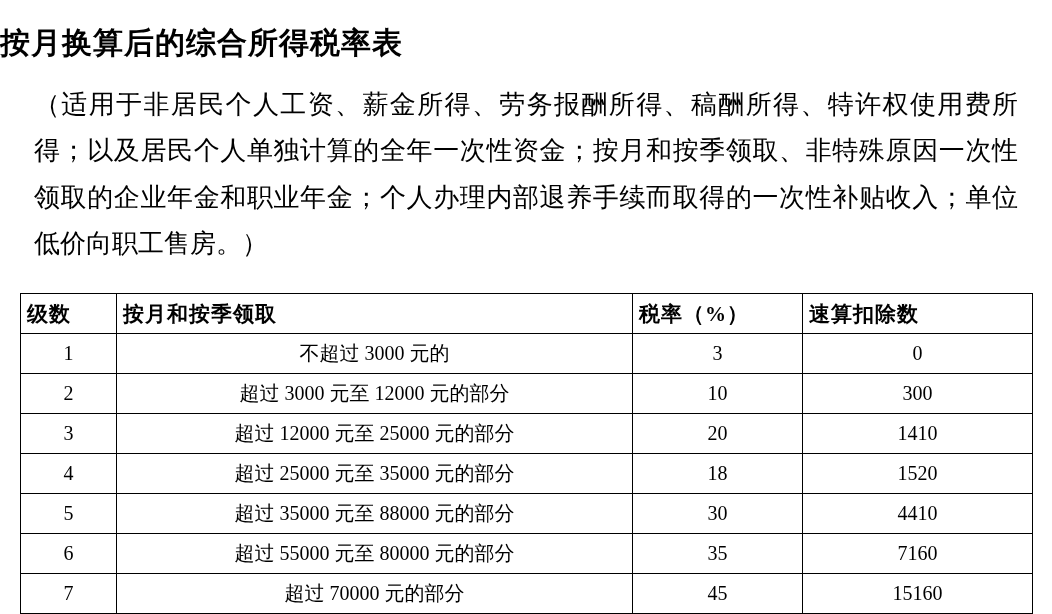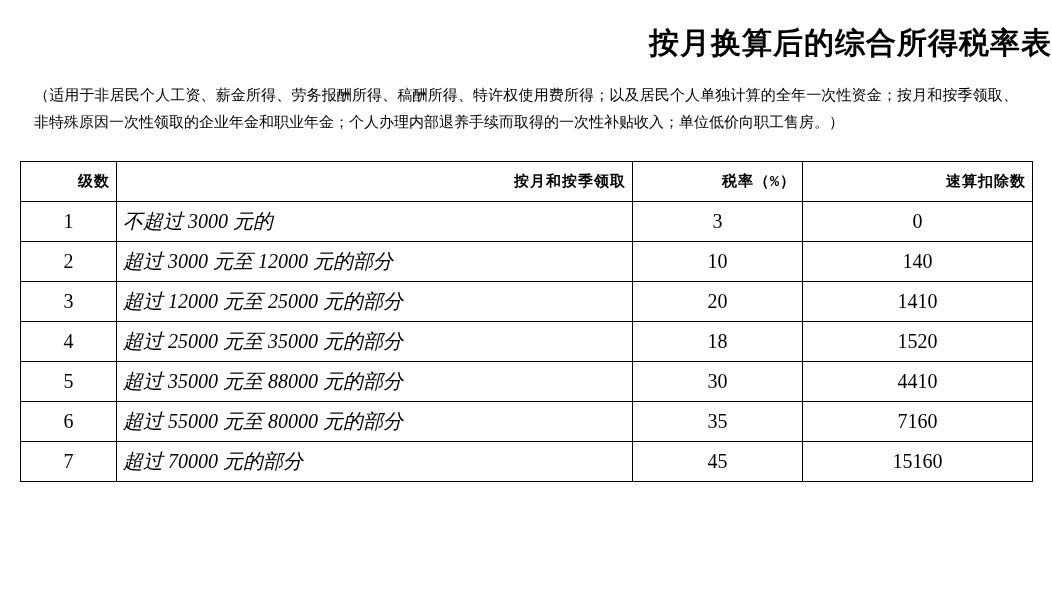--- a/index.html
+++ b/index.html
@@ -15,30 +15,30 @@
     overflow: hidden;
   }
   .page {
     width: 1052px;
     height: 614px;
     box-sizing: border-box;
     padding: 0;
     position: relative;
   }
   .doc-title {
-    text-align: right;
+    text-align: left;
     font-size: 30px;
     font-weight: bold;
     letter-spacing: 1px;
     margin: 22px 0 0 0;
     line-height: 1.4;
   }
   .doc-subtitle {
     margin: 18px 34px 0 34px;
-    font-size: 15px;
+    font-size: 26px;
     line-height: 1.78;
     text-align: justify;
     text-justify: inter-ideograph;
     text-indent: 0;
   }
   .table-wrap {
     margin: 26px 20px 0 20px;
   }
   table.tax-table {
     border-collapse: collapse;
@@ -48,33 +48,32 @@
   table.tax-table th,
   table.tax-table td {
     border: 1px solid #000000;
     height: 40px;
     font-size: 20px;
     font-weight: normal;
     padding: 0 6px;
     box-sizing: border-box;
   }
   table.tax-table th {
-    text-align: right;
+    text-align: left;
     font-weight: bold;
-    font-size: 15px;
+    font-size: 21px;
     letter-spacing: 1px;
-    font-family: Liberation Mono, monospace;
   }
   .col-level   { width: 96px; }
   .col-income  { width: 516px; }
   .col-rate    { width: 170px; }
   .col-deduct  { width: 230px; }
 
   td.c-level   { text-align: center; }
-  td.c-income  { text-align: left; padding-left: 10px; font-style: italic; }
+  td.c-income  { text-align: center; padding-left: 10px; }
   td.c-rate    { text-align: center; }
   td.c-deduct  { text-align: center; }
 </style>
 </head>
 <body>
 
 <div class="page">
 
   <h1 class="doc-title">按月换算后的综合所得税率表</h1>
 
@@ -100,21 +99,21 @@
         <tr>
           <td class="c-level">1</td>
           <td class="c-income">不超过 3000 元的</td>
           <td class="c-rate">3</td>
           <td class="c-deduct">0</td>
         </tr>
         <tr>
           <td class="c-level">2</td>
           <td class="c-income">超过 3000 元至 12000 元的部分</td>
           <td class="c-rate">10</td>
-          <td class="c-deduct">140</td>
+          <td class="c-deduct">300</td>
         </tr>
         <tr>
           <td class="c-level">3</td>
           <td class="c-income">超过 12000 元至 25000 元的部分</td>
           <td class="c-rate">20</td>
           <td class="c-deduct">1410</td>
         </tr>
         <tr>
           <td class="c-level">4</td>
           <td class="c-income">超过 25000 元至 35000 元的部分</td>

